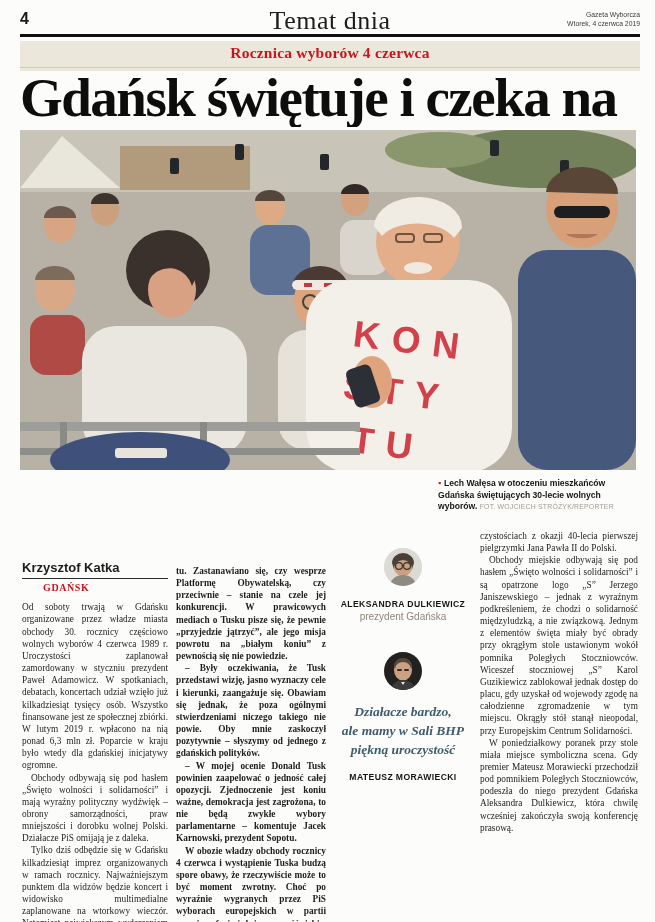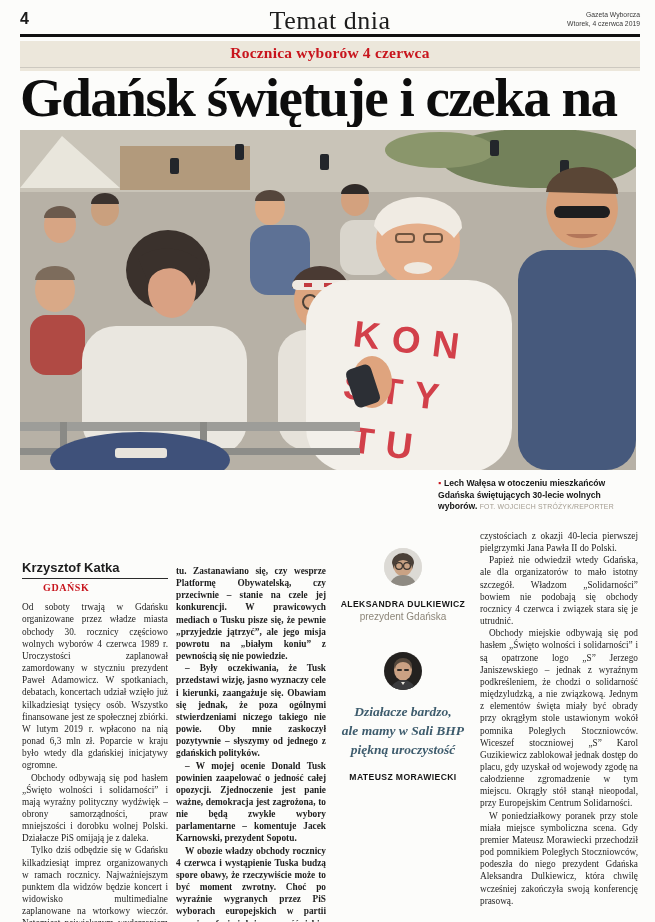--- a/index.html
+++ b/index.html
@@ -173,21 +173,21 @@
     <div class="dateline" style="color:#c8151d">GDAŃSK</div>
     <p>Od soboty trwają w Gdańsku organizowane przez władze miasta obchody 30. rocznicy częściowo wolnych wyborów 4 czerwca 1989 r. Uroczystości zaplanował zamordowany w styczniu prezydent Paweł Adamowicz. W spotkaniach, debatach, koncertach udział wzięło już kilkadziesiąt tysięcy osób. Wszystko finansowane jest ze społecznej zbiórki. W lutym 2019 r. wpłacono na nią ponad 6,3 mln zł. Poparcie w kraju było wtedy dla gdańskiej inicjatywy ogromne.</p>
     <p>Obchody odbywają się pod hasłem „Święto wolności i solidarności” i mają wyraźny polityczny wydźwięk – obrony samorządności, praw mniejszości i dorobku wolnej Polski. Działacze PiS omijają je z daleka.</p>
     <p>Tylko dziś odbędzie się w Gdańsku kilkadziesiąt imprez organizowanych w ramach rocznicy. Najważniejszym punktem dla widzów będzie koncert i widowisko multimedialne zaplanowane na wtorkowy wieczór. Natomiast największym wydarzeniem politycznym ma być przemówienie Donalda Tuska podczas popołudniowego wiecu przy fontannie Neptuna na Długim Targu.</p>
 
   </div>
 
   <div class="col" id="col2">
     <p>tu. Zastanawiano się, czy wesprze Platformę Obywatelską, czy przeciwnie – stanie na czele jej konkurencji. W prawicowych mediach o Tusku pisze się, że pewnie „przyjedzie jątrzyć”, ale jego misja powrotu na „białym koniu” z pewnością się nie powiedzie.</p>
     <p>– Były oczekiwania, że Tusk przedstawi wizję, jasno wyznaczy cele i kierunki, zaangażuje się. Obawiam się jednak, że poza ogólnymi stwierdzeniami niczego takiego nie powie. Oby mnie zaskoczył pozytywnie – słyszymy od jednego z gdańskich polityków.</p>
-    <p>– W mojej ocenie Donald Tusk powinien zaapelować o jedność całej opozycji. Zjednoczenie jest panie ważne, demokracja jest zagrożona, to nie będą zwykłe wybory parlamentarne – komentuje Jacek Karnowski, prezydent Sopotu.</p>
+    <p>– W mojej ocenie Donald Tusk powinien zaapelować o jedność całej opozycji. Zjednoczenie jest koniu ważne, demokracja jest zagrożona, to nie będą zwykłe wybory parlamentarne – komentuje Jacek Karnowski, prezydent Sopotu.</p>
     <p>W obozie władzy obchody rocznicy 4 czerwca i wystąpienie Tuska budzą spore obawy, że rzeczywiście może to być moment zwrotny. Choć po wyraźnie wygranych przez PiS wyborach europejskich w partii panuje euforia i duża pewność siebie, to i tak – jak doniósł „Newsweek” – w TVP ma powstać film pokazujący Tuska z jak najgorszej strony.</p>
 
   </div>
 
   <div class="quotecol">
     <div class="quote">
       <div class="portrait">
         <svg width="38" height="38" viewBox="0 0 38 38">
           <rect width="38" height="38" fill="#dcdad5"></rect>
           <ellipse cx="19" cy="17" rx="10" ry="11" fill="#c9a284"></ellipse>
@@ -215,19 +215,18 @@
       <div class="qtext" style="color:#3e5c6d">Działacze bardzo,
 ale mamy w Sali BHP
 piękną uroczystość</div>
       <div class="qname">MATEUSZ MORAWIECKI</div>
 
     </div>
   </div>
 
   <div class="col" id="col4">
     <p>czystościach z okazji 40-lecia pierwszej pielgrzymki Jana Pawła II do Polski.</p>
-    <p>Papież nie odwiedził wtedy Gdańska, ale dla organizatorów to mało istotny szczegół. Władzom „Solidarności” bowiem nie podobają się obchody rocznicy 4 czerwca i związek stara się je utrudnić.</p>
     <p>Obchody miejskie odbywają się pod hasłem „Święto wolności i solidarności” i są opatrzone logo „S” Jerzego Janiszewskiego – jednak z wyraźnym podkreśleniem, że chodzi o solidarność międzyludzką, a nie związkową. Jednym z elementów święta miały być obrady przy okrągłym stole ustawionym wokół pomnika Poległych Stoczniowców. Wiceszef stoczniowej „S” Karol Guzikiewicz zablokował jednak dostęp do placu, gdy uzyskał od wojewody zgodę na całodzienne zgromadzenie w tym miejscu. Okrągły stół stanął nieopodal, przy Europejskim Centrum Solidarności.</p>
     <p>W poniedziałkowy poranek przy stole miała miejsce symboliczna scena. Gdy premier Mateusz Morawiecki przechodził pod pomnikiem Poległych Stoczniowców, podeszła do niego prezydent Gdańska Aleksandra Dulkiewicz, która chwilę wcześniej zakończyła swoją konferencję prasową.</p>
 
   </div>
 
 </div>
 
 </body></html>

